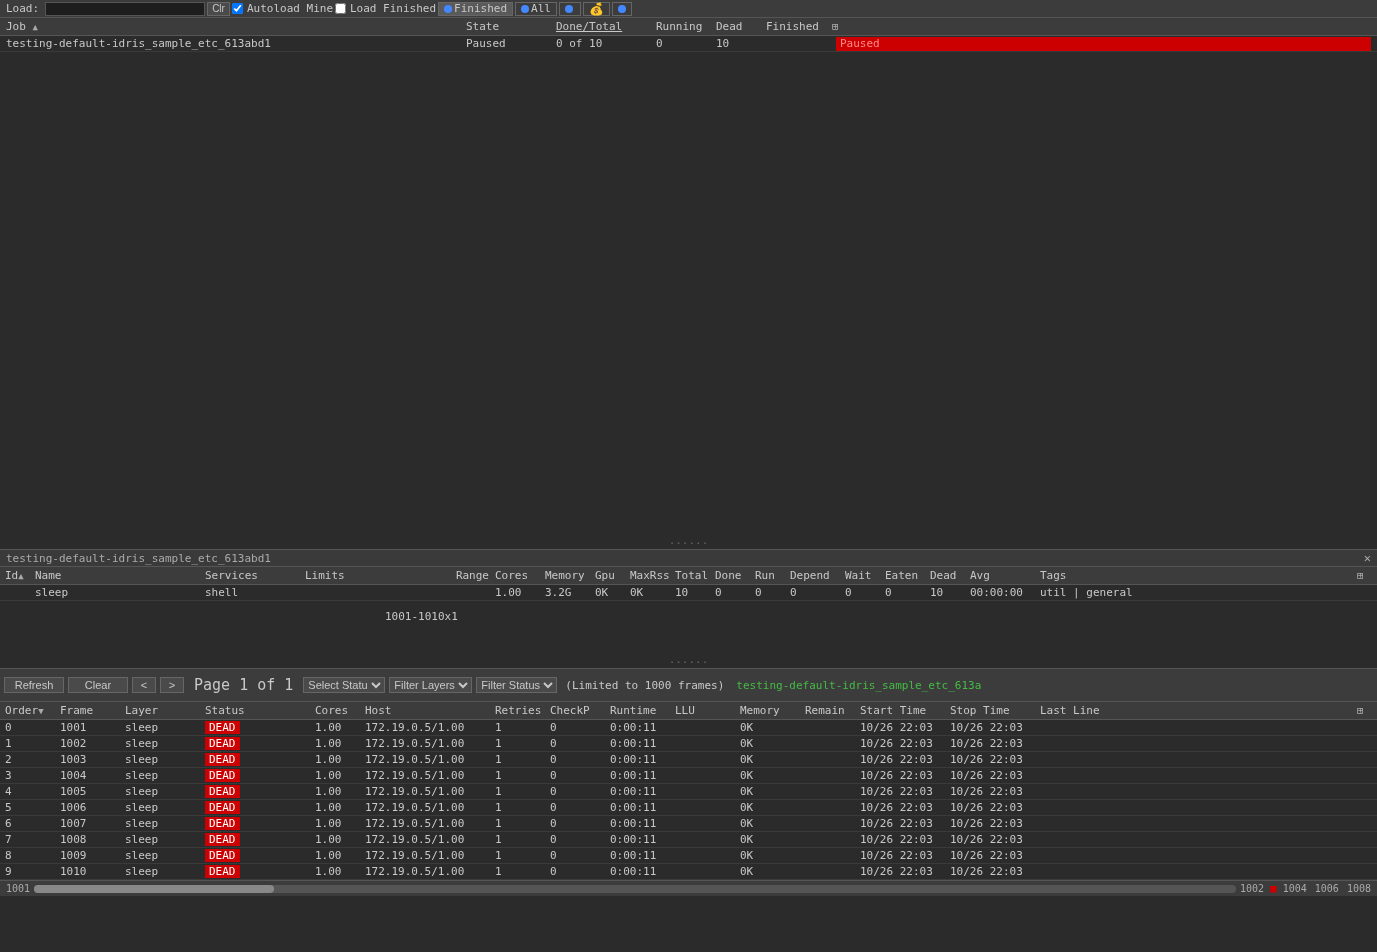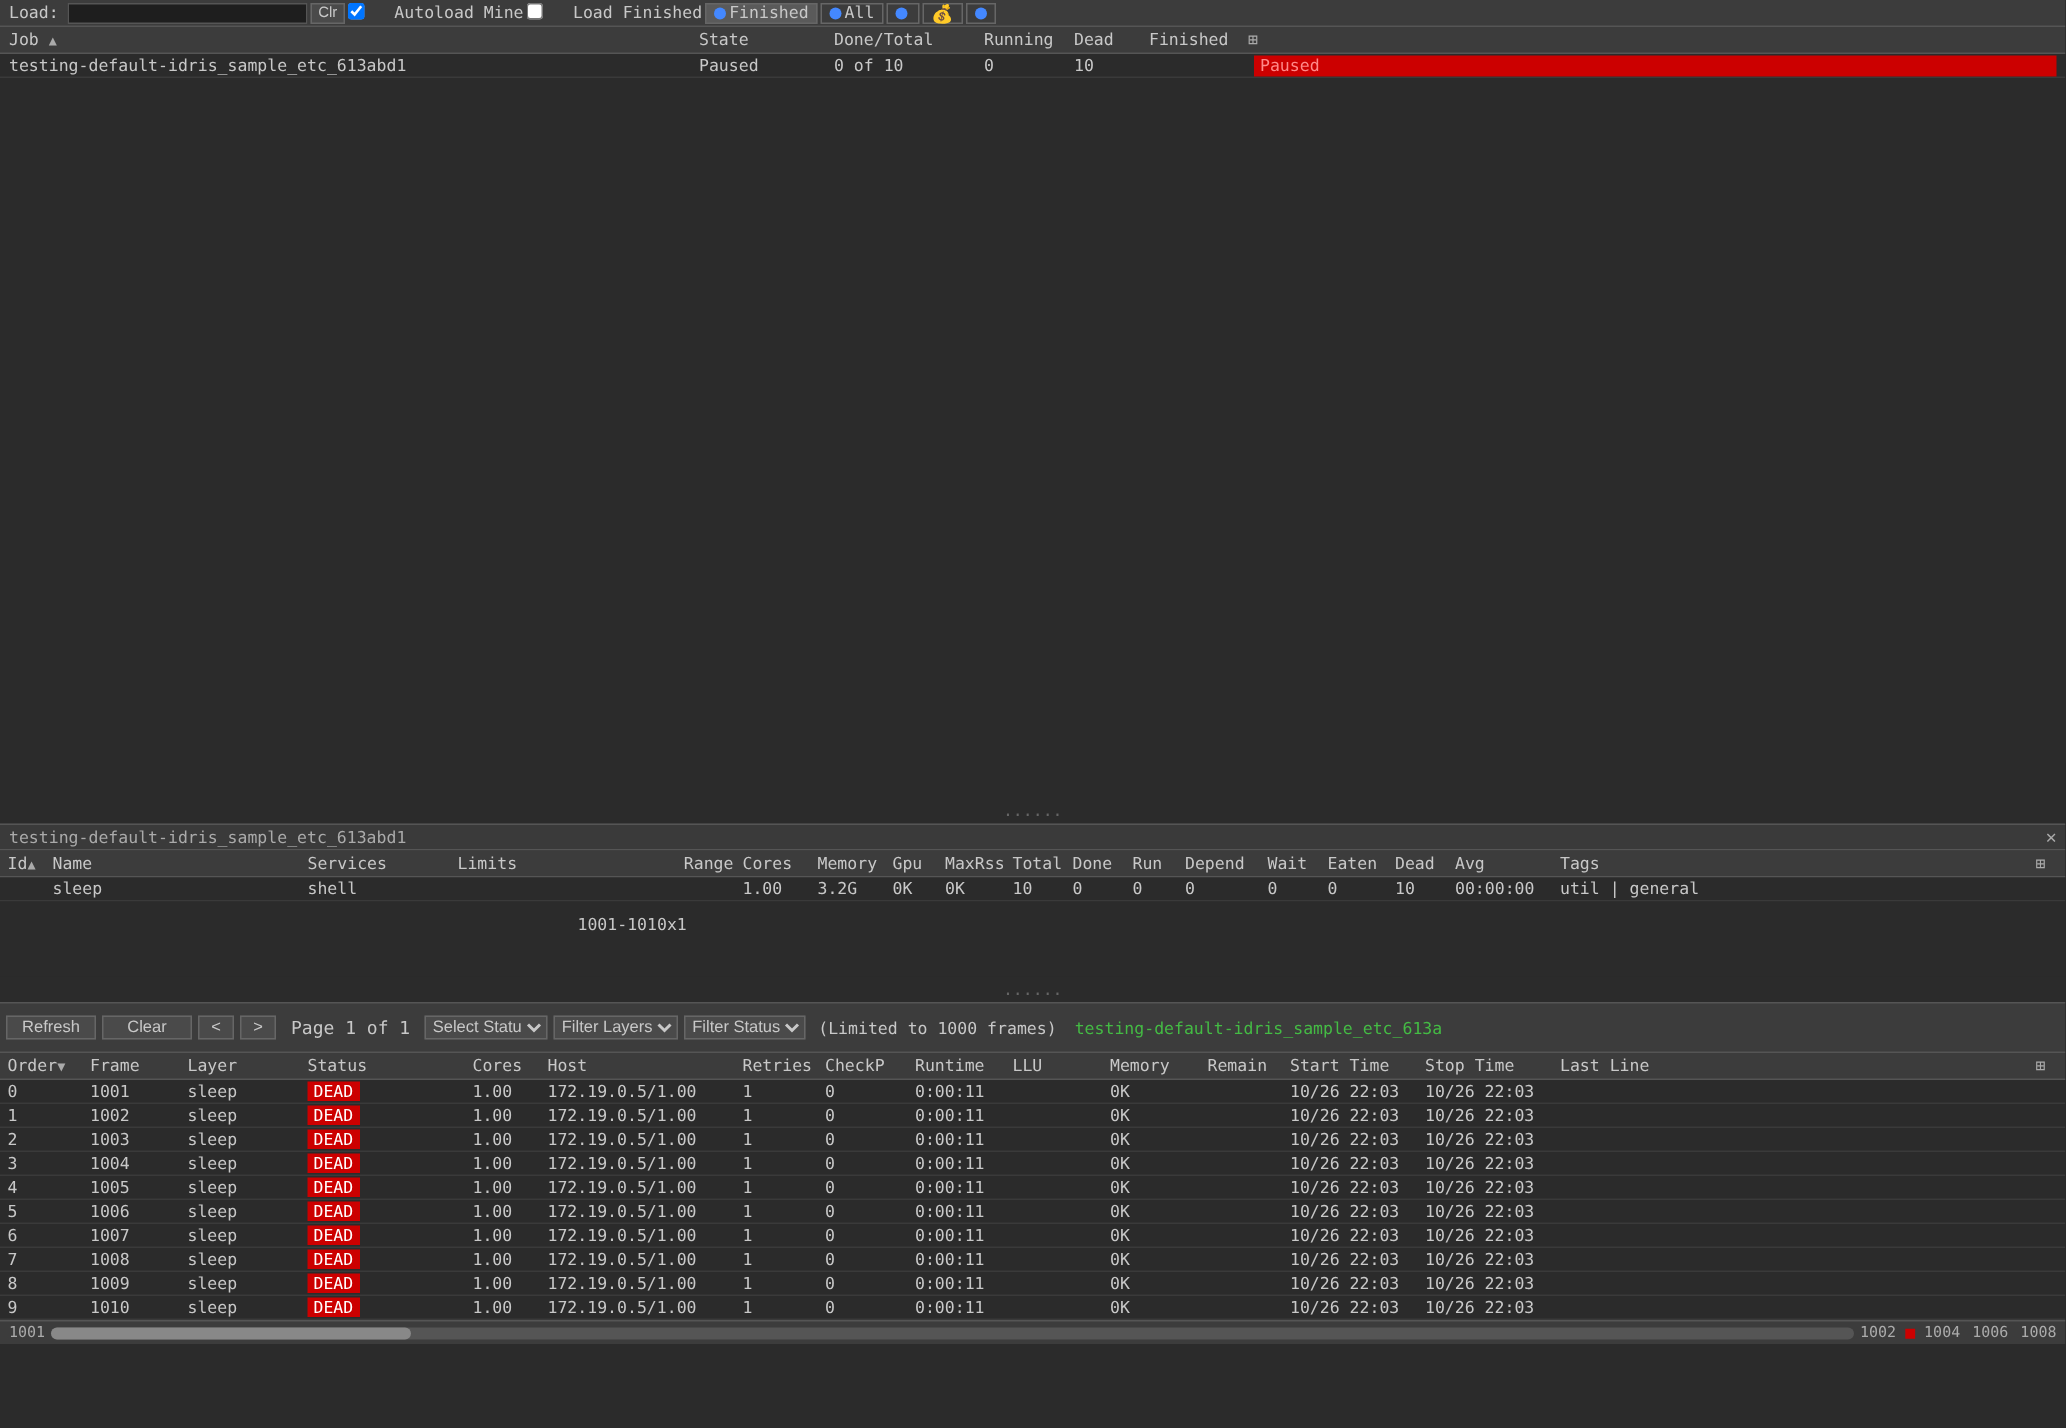--- a/index.html
+++ b/index.html
@@ -41,21 +41,22 @@
       background: #4a4a4a;
       border: 1px solid #666;
       color: #c8c8c8;
       height: 14px;
       font-size: 10px;
       padding: 0 4px;
       cursor: pointer;
     }
     .toolbar-checkbox-label {
       display: flex;
-      gap: 20px;
+      align-items: center;
+      gap: 4px;
       color: #c8c8c8;
       font-size: 11px;
     }
     .toolbar-checkbox-label input { width: 11px; height: 11px; }
     .toolbar-tag {
       background: #3c3c3c;
       border: 1px solid #666;
       color: #c8c8c8;
       padding: 0 5px;
       height: 14px;
@@ -89,21 +90,21 @@
       padding: 0 2px;
     }
     .job-header-cell {
       color: #c8c8c8;
       font-size: 11px;
       padding: 0 4px;
       white-space: nowrap;
     }
     .job-header-cell.job-col { width: 460px; }
     .job-header-cell.state-col { width: 90px; }
-    .job-header-cell.done-col { width: 100px; }
+    .job-header-cell.done-col { width: 100px; text-decoration: underline; }
     .job-header-cell.running-col { width: 60px; }
     .job-header-cell.dead-col { width: 50px; }
     .job-header-cell.finished-col { width: 70px; }
     .job-header-cell.progress-col { flex: 1; }
     .sort-arrow { color: #aaa; font-size: 9px; }
 
     
     .job-row {
       display: flex;
       align-items: center;
@@ -256,21 +257,21 @@
       padding: 0 8px;
       cursor: pointer;
       min-width: 60px;
     }
     .frame-btn.nav-btn {
       min-width: 24px;
       padding: 0 6px;
     }
     .frame-page-info {
       color: #c8c8c8;
-      font-size: 12px;
+      font-size: 15px;
       padding: 0 6px;
     }
     .frame-select {
       background: #4a4a4a;
       border: 1px solid #666;
       color: #c8c8c8;
       height: 16px;
       font-size: 11px;
     }
     .frame-limit-info {

